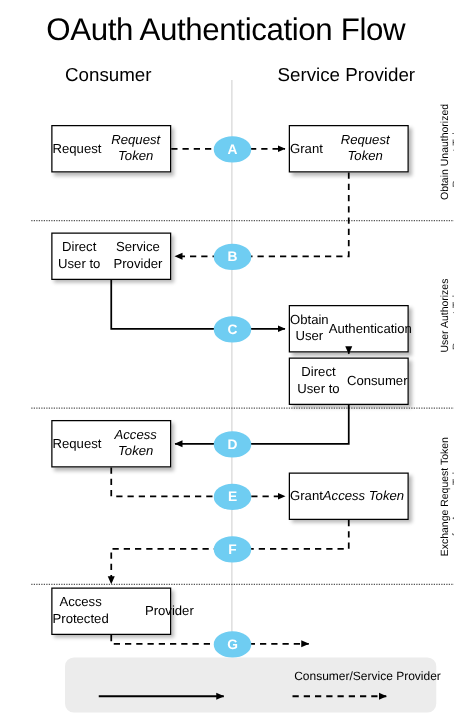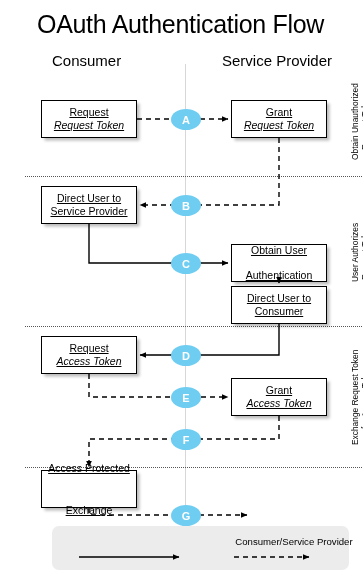--- a/index.html
+++ b/index.html
@@ -32,29 +32,29 @@
     border-top:1px dotted #555;
   }
   #div1{top:172px}
   #div2{top:322px}
   #div3{top:463px}
 
   
   .box{
     box-sizing:border-box;background:#fff;border:1.4px solid #000;
     box-shadow:2.5px 2.5px 3px rgba(0,0,0,.28);
-    display:flex;flex-direction:column;align-items:center;justify-content:center;
-    font-size:10.5px;line-height:13px;text-align:center;text-decoration:underline;
+    display:flex;flex-direction:row;align-items:center;
+    font-size:10.5px;line-height:13px;text-align:center;
   }
   .box i{font-style:italic;}
 
   #b-req-rt   {left:22px; top:96px;  width:96px;height:38px;}
   #b-grant-rt {left:212px;top:96px;  width:96px;height:38px;}
   #b-direct-sp{left:22px; top:182px; width:96px;height:38px;}
-  #b-obtain-ua{left:212px;top:240px; width:96px;height:38px;gap:12px;}
+  #b-obtain-ua{left:212px;top:240px; width:96px;height:38px;}
   #b-direct-c {left:212px;top:282px; width:96px;height:38px;}
   #b-req-at   {left:22px; top:332px; width:96px;height:38px;}
   #b-grant-at {left:212px;top:374px; width:96px;height:38px;}
   #b-access   {left:22px; top:466px; width:96px;height:38px;gap:29px;}
 
   
   .vlabel{
     writing-mode:vertical-rl;transform:rotate(180deg);
     font-size:8.4px;line-height:10px;text-align:center;white-space:pre-line;
     display:flex;align-items:center;justify-content:center;
@@ -152,21 +152,21 @@
   <div class="abs box" id="b-req-at">
     <span>Request</span>
     <i>Access Token</i>
   </div>
   <div class="abs box" id="b-grant-at">
     <span>Grant</span>
     <i>Access Token</i>
   </div>
   <div class="abs box" id="b-access">
     <span>Access Protected</span>
-    <span>Exchange</span>
+    <span>Provider</span>
   </div>
 
   <div class="abs marker" style="left:152px;top:105px">A</div>
   <div class="abs marker" style="left:152px;top:191px">B</div>
   <div class="abs marker" style="left:152px;top:249px">C</div>
   <div class="abs marker" style="left:152px;top:341px">D</div>
   <div class="abs marker" style="left:152px;top:383px">E</div>
   <div class="abs marker" style="left:152px;top:425px">F</div>
   <div class="abs marker" style="left:152px;top:501px">G</div>
 

